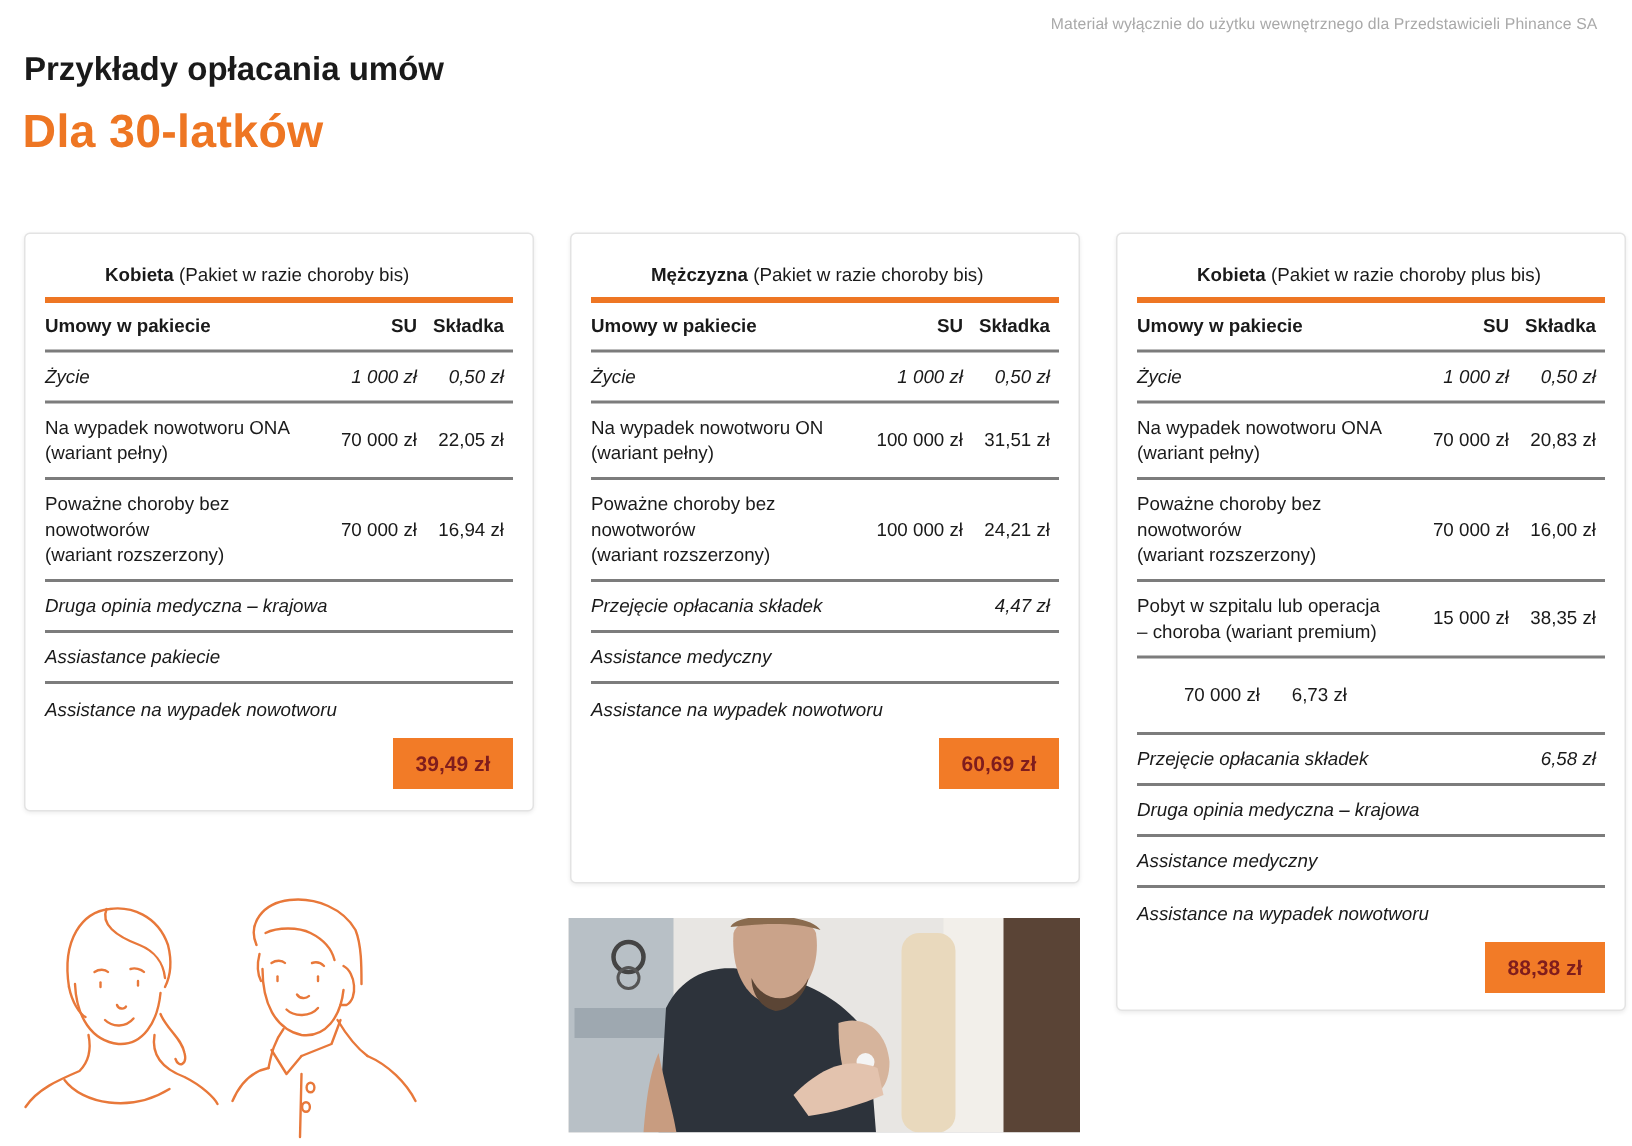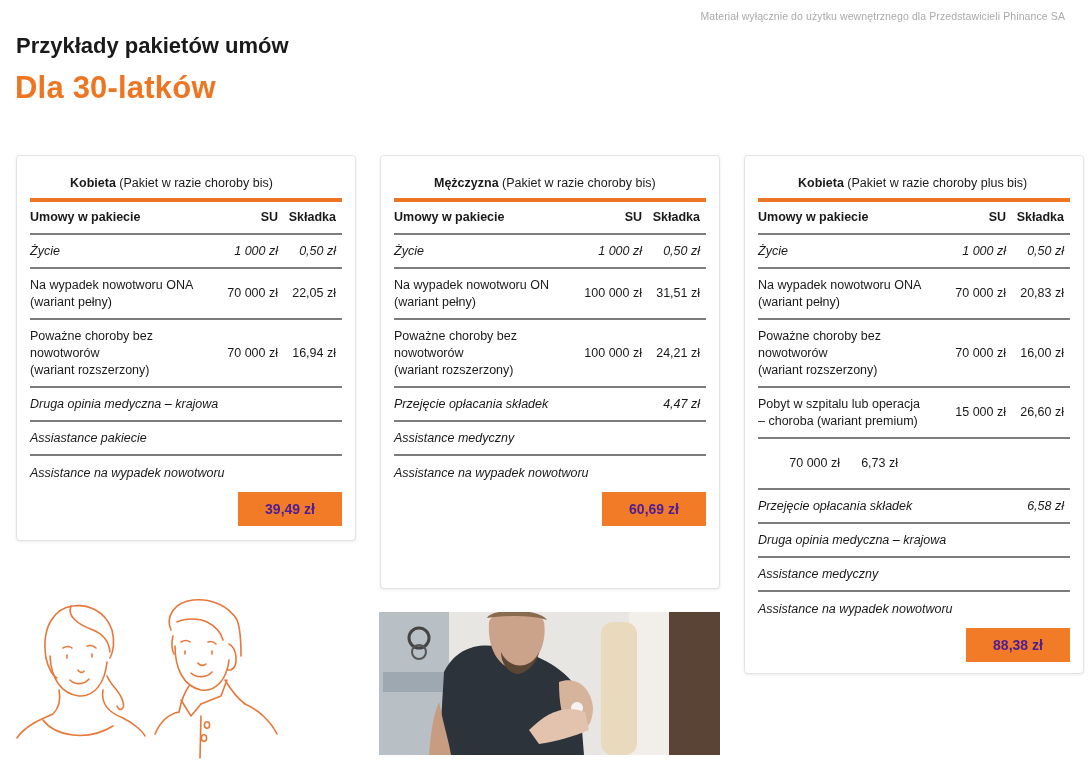--- a/index.html
+++ b/index.html
@@ -44,36 +44,36 @@
   .row .name { flex: 1; padding: 0; }
   .row .su { width: 88px; text-align: right; padding-right: 6px; white-space: nowrap; }
   .row .fee { width: 58px; text-align: right; padding-right: 6px; white-space: nowrap; }
   .row.head { font-weight: bold; height: 33px; }
   .row.h1 { height: 34px; font-style: italic; }
   .row.h2 { height: 51px; }
   .row.h3 { height: 68px; }
 
   .total-wrap { display: flex; justify-content: flex-end; margin-top: 2px; }
   .total {
-    background: #f27b27; color: #4c1d95; font-weight: bold; font-size: 14px;
-    width: 104px; height: 34px; display: flex; align-items: center; justify-content: center;
+    background: #f27b27; color: #7f1d1d; font-weight: bold; font-size: 14px;
+    width: 80px; height: 34px; display: flex; align-items: center; justify-content: center;
   }
 
   .illustration { position: absolute; left: 15px; top: 586px; width: 280px; height: 178px; }
 
   .photo {
     position: absolute; left: 379px; top: 612px; width: 341px; height: 143px;
     overflow: hidden; background: #cfcfcf;
   }
 </style>
 </head>
 <body>
 
 <div class="disclaimer">Materiał wyłącznie do użytku wewnętrznego dla Przedstawicieli Phinance SA</div>
-<div class="subtitle">Przykłady pakietów umów</div>
+<div class="subtitle">Przykłady opłacania umów</div>
 <div class="title">Dla 30-latków</div>
 
 <div class="card c1">
   <div class="card-header">
     <span class="sex">Kobieta</span>
     <span>(Pakiet w razie choroby bis)</span>
   </div>
   <div class="orange-rule"></div>
   <div class="row head">
     <span class="name">Umowy w pakiecie</span>
@@ -173,21 +173,21 @@
       <span class="fee">20,83 zł</span>
     </div>
   <div class="row h3">
       <span class="name ml">Poważne choroby bez<br>nowotworów<br>(wariant rozszerzony)</span>
       <span class="su">70 000 zł</span>
       <span class="fee">16,00 zł</span>
     </div>
   <div class="row h2">
       <span class="name ml">Pobyt w szpitalu lub operacja<br>– choroba (wariant premium)</span>
       <span class="su">15 000 zł</span>
-      <span class="fee">26,60 zł</span>
+      <span class="fee">38,35 zł</span>
     </div>
   <div class="row h2">
       <span class="su">70 000 zł</span>
       <span class="fee">6,73 zł</span>
     </div>
   <div class="row h1">
       <span class="name">Przejęcie opłacania składek</span>
       <span class="su"></span>
       <span class="fee">6,58 zł</span>
     </div>

